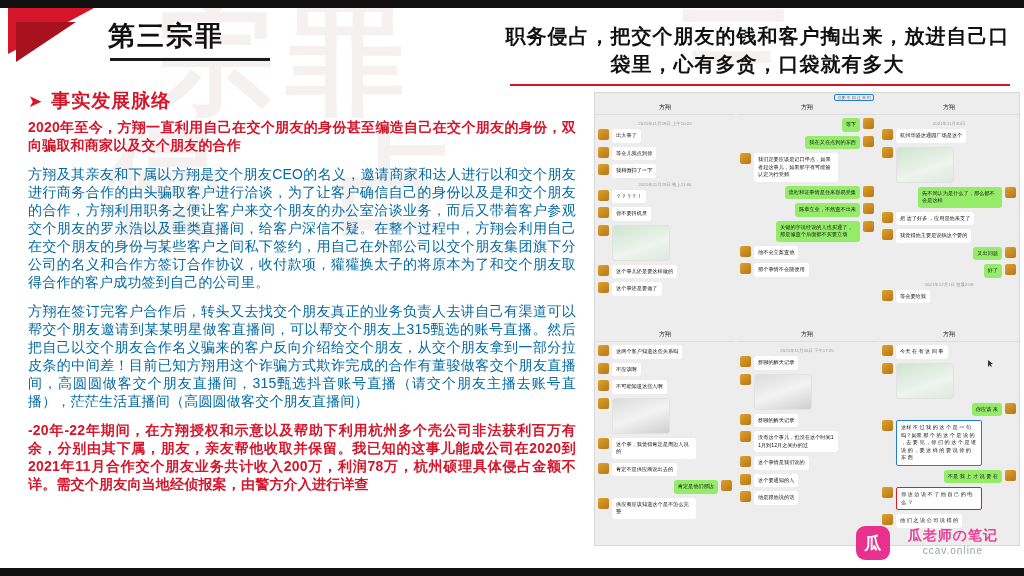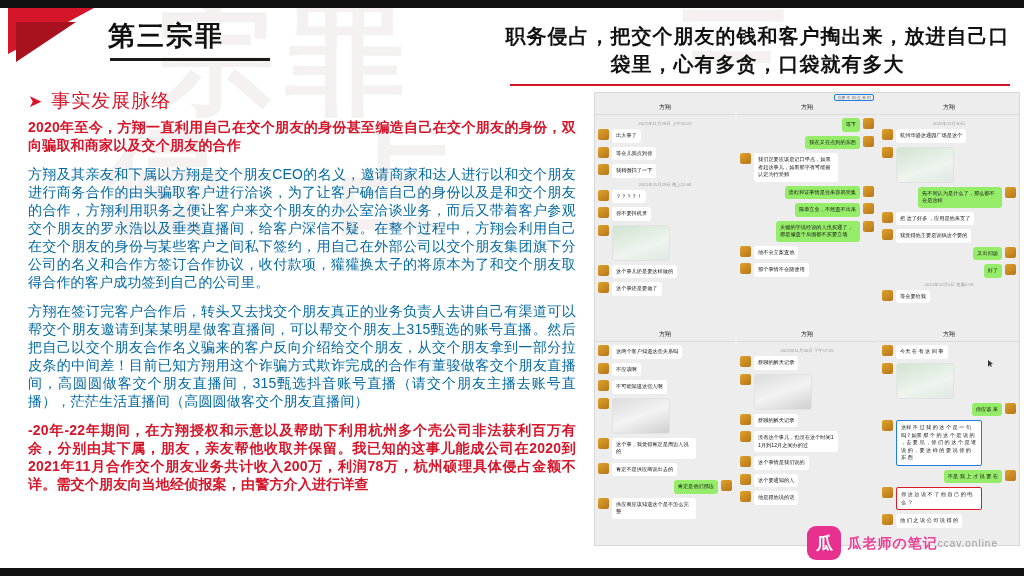--- a/index.html
+++ b/index.html
@@ -109,21 +109,21 @@
     align-items: center;
     gap: 9px;
   }
   .arrow-icon {
     color: #d4152a;
     font-size: 17px;
     line-height: 17px;
   }
   .section-head .section-label {
     font-size: 19px;
-    font-weight: normal;
+    font-weight: bold;
     color: #d4152a;
     letter-spacing: 1px;
   }
 
   
   .body-col {
     position: absolute;
     left: 28px; top: 118px;
     width: 548px;
   }
@@ -272,33 +272,35 @@
     position: relative;
     display: flex;
     align-items: center;
     justify-content: center;
     color: #fff;
     font-size: 17px;
     font-weight: bold;
   }
   .logo-text {
     display: flex;
-    flex-direction: row;
+    flex-direction: column;
     line-height: 15px;
+    margin-left: 12px;
   }
   .logo-main {
     font-size: 14px;
     font-weight: bold;
     color: #ec3f96;
     letter-spacing: 1px;
   }
   .logo-sub {
     font-size: 10px;
     color: #9aa0a6;
     letter-spacing: 1px;
+    text-align: center;
   }
 
   
   .bottombar-left {
     position: absolute;
     left: 0; bottom: 0;
     width: 96px; height: 8px;
     background: #111111;
   }
   .bottombar-right {

